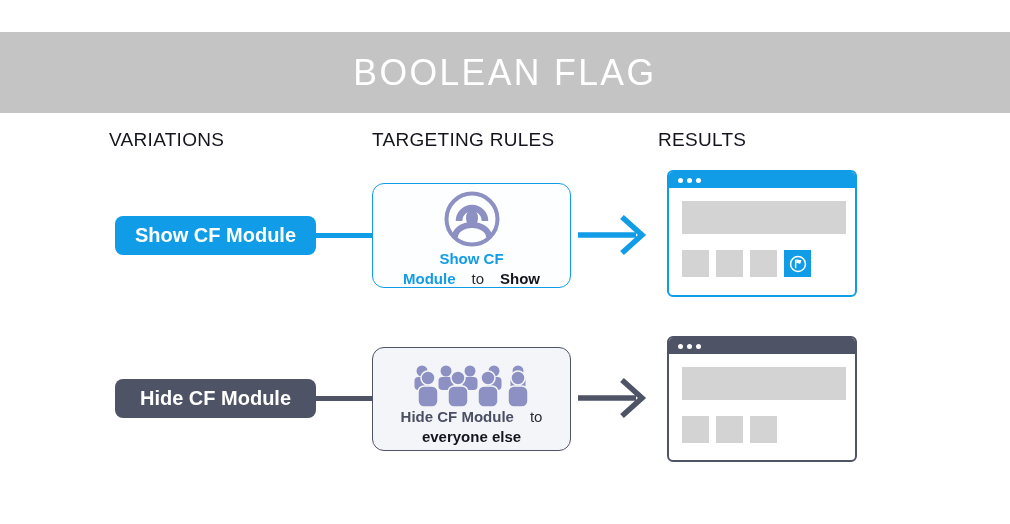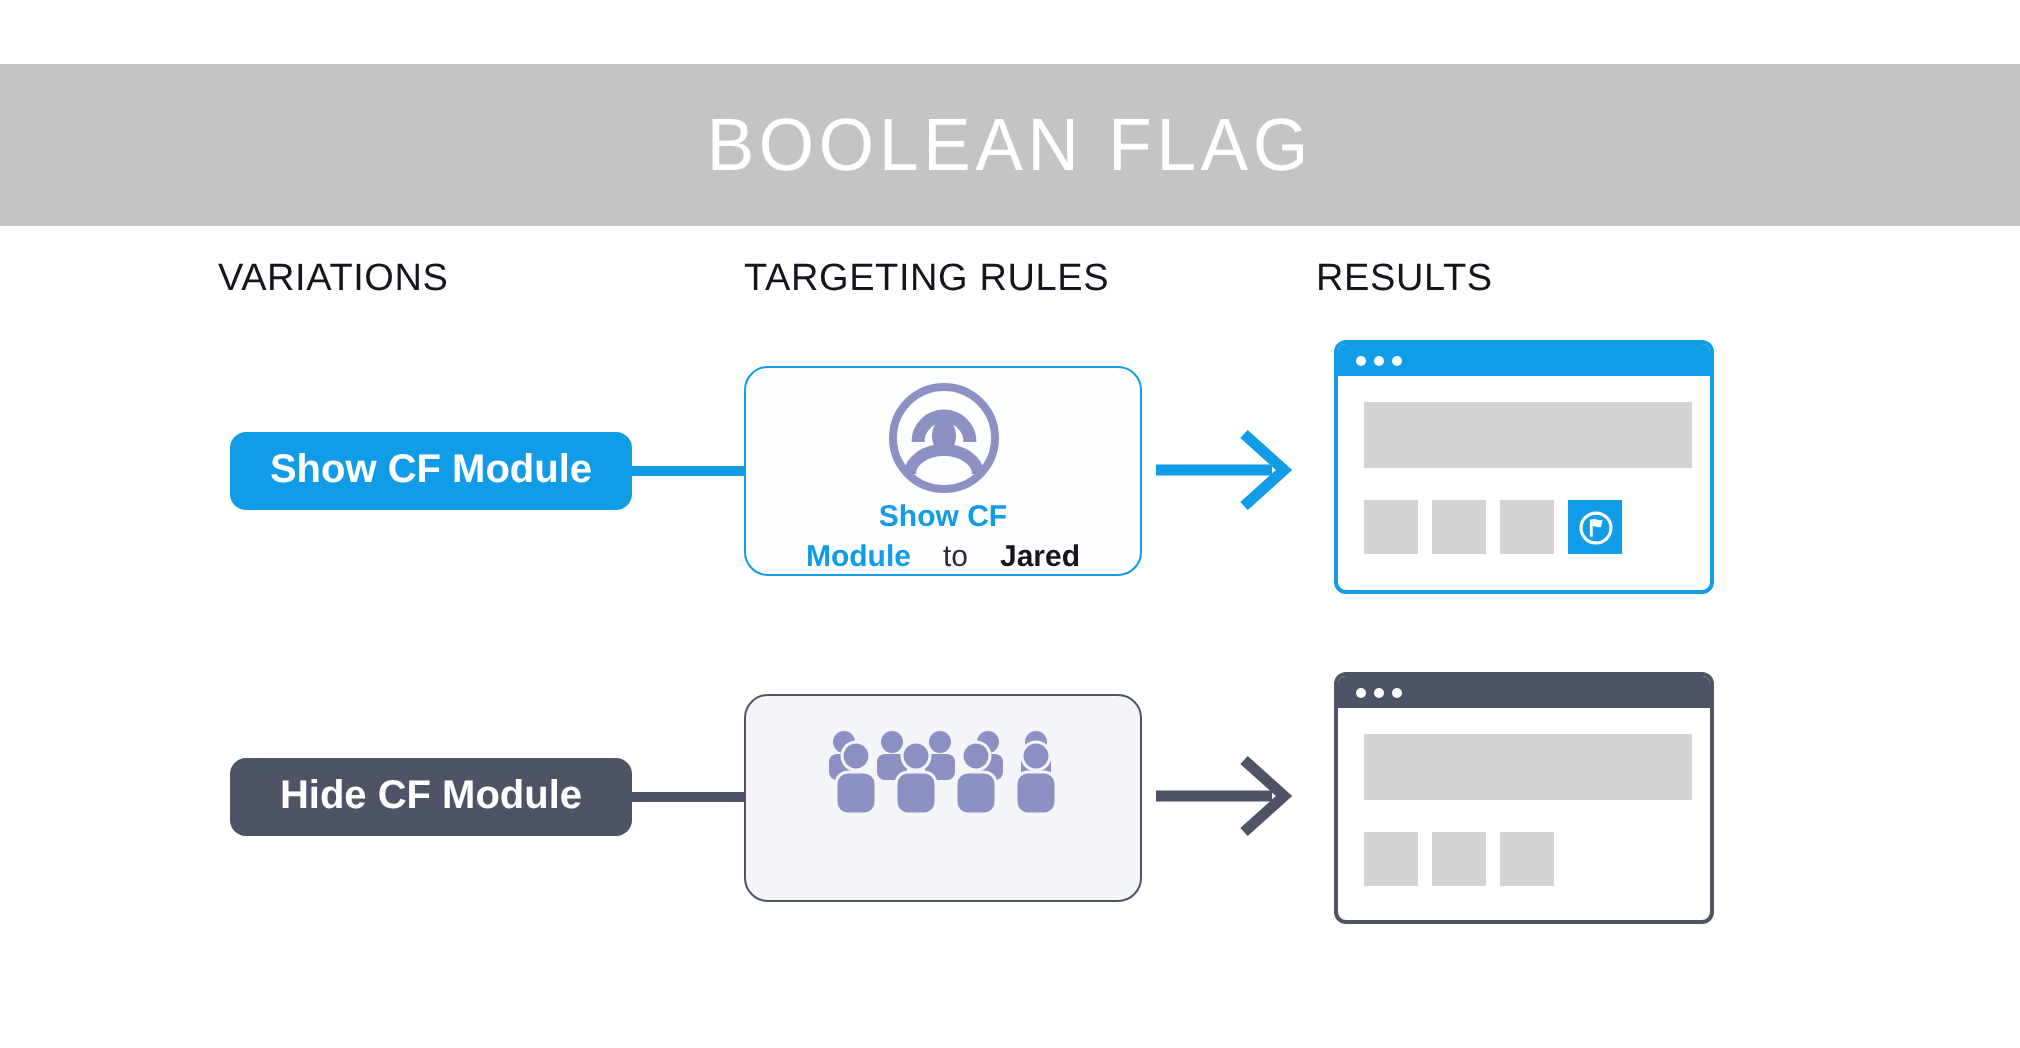--- a/index.html
+++ b/index.html
@@ -96,21 +96,21 @@
   <div class="rule-box blue">
     <div class="user-icon-wrap">
       <svg width="60" height="60" viewBox="0 0 60 60">
         <circle cx="30" cy="30" r="25.5" fill="none" stroke="#8C90C2" stroke-width="4"></circle>
         <path d="M17 32 A13 13 0 0 1 43 32" fill="none" stroke="#8C90C2" stroke-width="6.5"></path>
         <ellipse cx="30" cy="29" rx="6" ry="8.5" fill="#8C90C2"></ellipse>
         <path d="M13 48 A17 12 0 0 1 47 48" fill="none" stroke="#8C90C2" stroke-width="6"></path>
       </svg>
     </div>
     <div class="rule-caption">
-      <span class="flag-name blue">Show CF Module</span><span class="to">to</span><span class="aud">Jared</span>
+      <span class="flag-name blue">Show CF Module</span><span class="to">to</span><span class="aud">Show</span>
     </div>
   </div>
 
   <div class="arrow blue">
     <svg width="74" height="44" viewBox="0 0 74 44">
       <line x1="0" y1="22" x2="58" y2="22" stroke="#119CE8" stroke-width="5.5"></line>
       <polyline points="44,4 64,22 44,40" fill="none" stroke="#119CE8" stroke-width="5.5"></polyline>
     </svg>
   </div>
 
@@ -161,20 +161,28 @@
             <rect x="11" y="23" width="20" height="21" rx="6" stroke="#F4F5F8" stroke-width="1.5"></rect>
           <circle cx="51" cy="15" r="7" stroke="#F4F5F8" stroke-width="1.5"></circle>
             <rect x="41" y="23" width="20" height="21" rx="6" stroke="#F4F5F8" stroke-width="1.5"></rect>
           <circle cx="81" cy="15" r="7" stroke="#F4F5F8" stroke-width="1.5"></circle>
             <rect x="71" y="23" width="20" height="21" rx="6" stroke="#F4F5F8" stroke-width="1.5"></rect>
           <circle cx="111" cy="15" r="7" stroke="#F4F5F8" stroke-width="1.5"></circle>
             <rect x="101" y="23" width="20" height="21" rx="6" stroke="#F4F5F8" stroke-width="1.5"></rect>
         </g>
       </svg>
     </div>
+    <div class="rule-caption">
+      <div>
+        <span class="flag-name slate">Hide CF Module</span><span class="to">to</span>
+      </div>
+      <div>
+        <span class="aud">everyone else</span>
+      </div>
+    </div>
   </div>
 
   <div class="arrow slate">
     <svg width="74" height="44" viewBox="0 0 74 44">
       <line x1="0" y1="22" x2="58" y2="22" stroke="#4E5366" stroke-width="5.5"></line>
       <polyline points="44,4 64,22 44,40" fill="none" stroke="#4E5366" stroke-width="5.5"></polyline>
     </svg>
   </div>
 
   <div class="browser slate">

